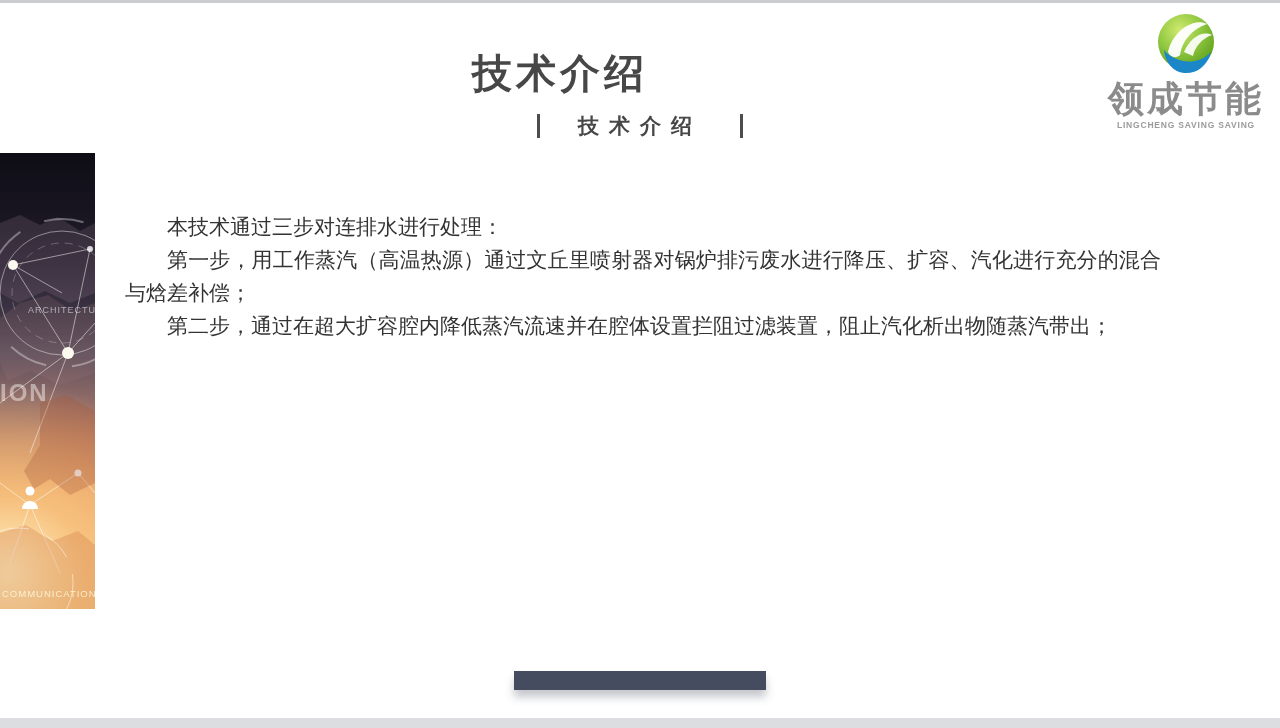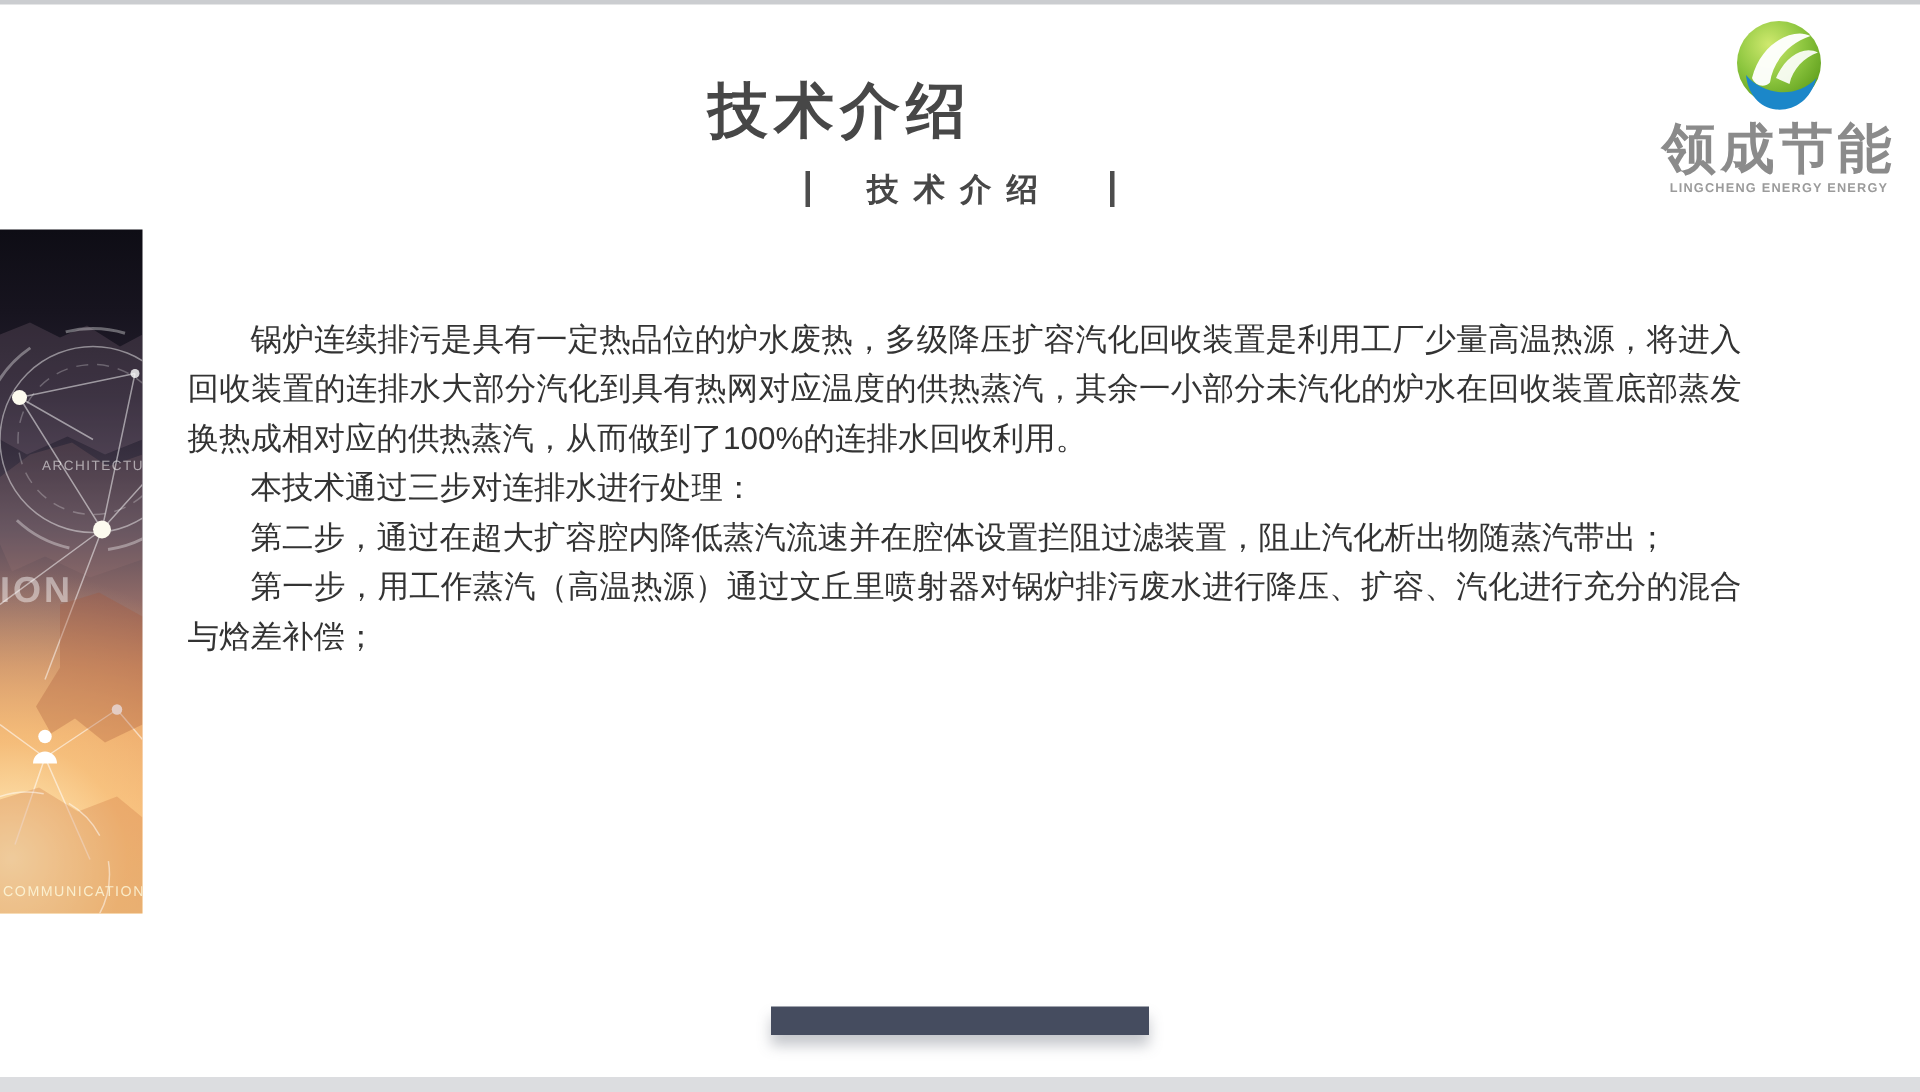--- a/index.html
+++ b/index.html
@@ -80,21 +80,21 @@
           <stop offset="55%" stop-color="#8dc63f"></stop>
           <stop offset="100%" stop-color="#5f9f1d"></stop>
         </radialGradient>
       </defs>
       <circle cx="32" cy="30" r="28" fill="url(#gGreen)"></circle>
       <path d="M14,40 C20,16 42,6 53,12 C38,17 28,29 26,43 C22,47 16,45 14,40 Z" fill="#ffffff" opacity="0.96"></path>
       <path d="M30,40 C36,26 48,18 58,23 C49,26 41,34 39,44 Z" fill="#ffffff" opacity="0.9"></path>
       <path d="M10,38 C22,52 44,54 57,40 C53,55 42,62 30,61 C19,60 11,50 10,38 Z" fill="#1b87c9"></path>
     </svg>
     <div class="logo-name">领成节能</div>
-    <div class="logo-sub">LINGCHENG ENERGY ENERGY</div>
+    <div class="logo-sub">LINGCHENG SAVING SAVING</div>
   </div>
 
   <div class="side-image">
     <svg width="95" height="456" viewBox="0 0 95 456">
 
       <path d="M0,70 L20,62 L40,72 L58,64 L80,78 L95,70 L95,140 L70,150 L45,138 L18,150 L0,140 Z" fill="rgba(150,125,140,0.22)"></path>
       <path d="M20,150 L48,142 L72,158 L95,150 L95,220 L60,232 L30,218 L8,228 L0,210 L0,165 Z" fill="rgba(160,120,120,0.20)"></path>
 
       <circle cx="62" cy="140" r="62" fill="none" stroke="rgba(255,255,255,0.45)" stroke-width="1"></circle>
       <circle cx="62" cy="140" r="74" fill="none" stroke="rgba(255,255,255,0.35)" stroke-width="2" stroke-dasharray="40 26"></circle>
@@ -116,23 +116,22 @@
 
       <circle cx="18" cy="430" r="55" fill="none" stroke="rgba(255,255,255,0.5)" stroke-width="1" stroke-dasharray="30 18"></circle>
 
       <text x="28" y="160" font-size="9" letter-spacing="1" fill="rgba(255,255,255,0.55)">ARCHITECTURE</text>
       <text x="0" y="248" font-size="24" font-weight="bold" letter-spacing="2" fill="rgba(255,255,255,0.45)">ION</text>
       <text x="2" y="444" font-size="9.5" letter-spacing="1" fill="rgba(255,255,230,0.75)">COMMUNICATION</text>
     </svg>
   </div>
 
   <div class="body-text">
-    <p>锅炉连续排污是具有一定热品位的炉水废热，多级降压扩容汽化回收装置是利用工厂少量高温热源，将进入回收装置的连排水大部分汽化到具有热网对应温度的供热蒸汽，其余一小部分未汽化的炉水在回收装置底部蒸发换热成相对应的供热蒸汽，从而做到了100%的连排水回收利用。</p>
     <p>本技术通过三步对连排水进行处理：</p>
+    <p>第一步，用工作蒸汽（高温热源）通过文丘里喷射器对锅炉排污废水进行降压、扩容、汽化进行充分的混合与焓差补偿；</p>
     <p>第二步，通过在超大扩容腔内降低蒸汽流速并在腔体设置拦阻过滤装置，阻止汽化析出物随蒸汽带出；</p>
-    <p>第一步，用工作蒸汽（高温热源）通过文丘里喷射器对锅炉排污废水进行降压、扩容、汽化进行充分的混合与焓差补偿；</p>
   </div>
 
   <div class="accent-bar"></div>
 
   <div class="edge-strip-bottom"></div>
 
 </div>
 
 </body></html>

